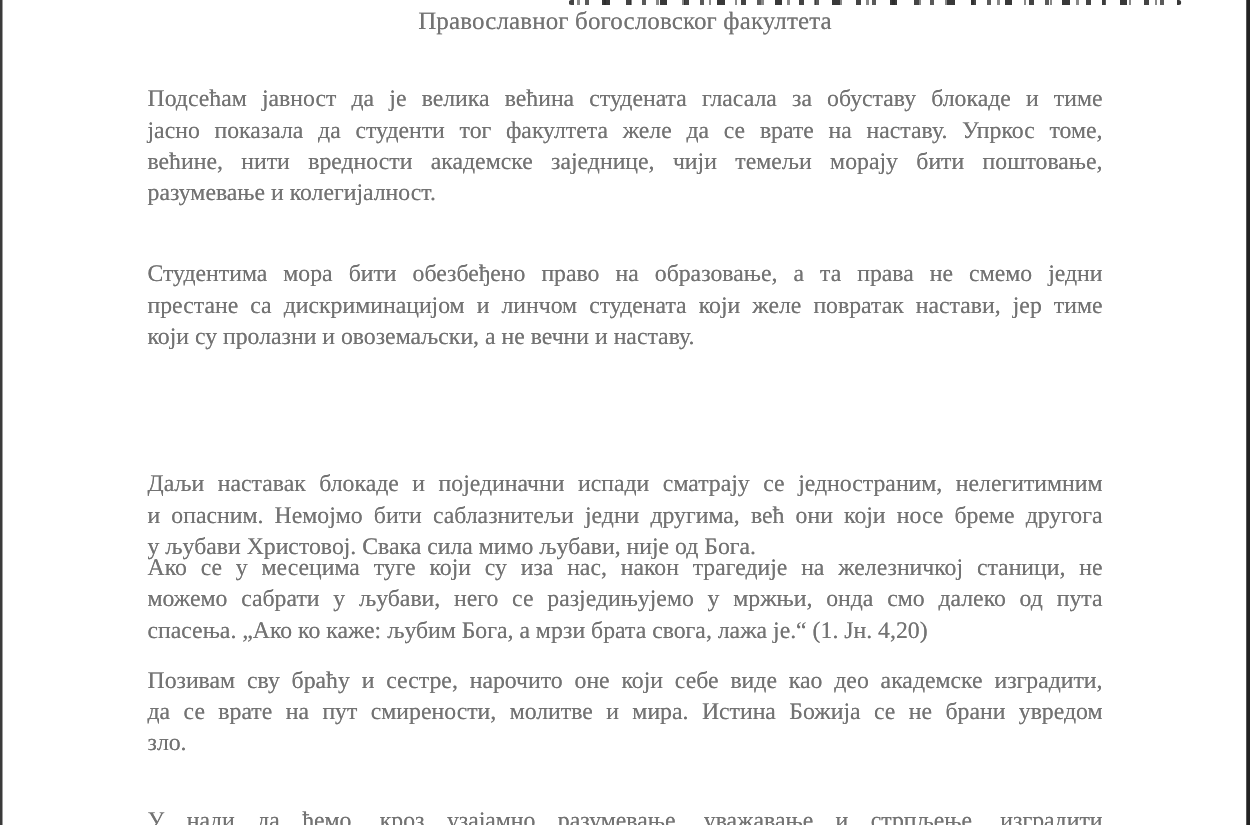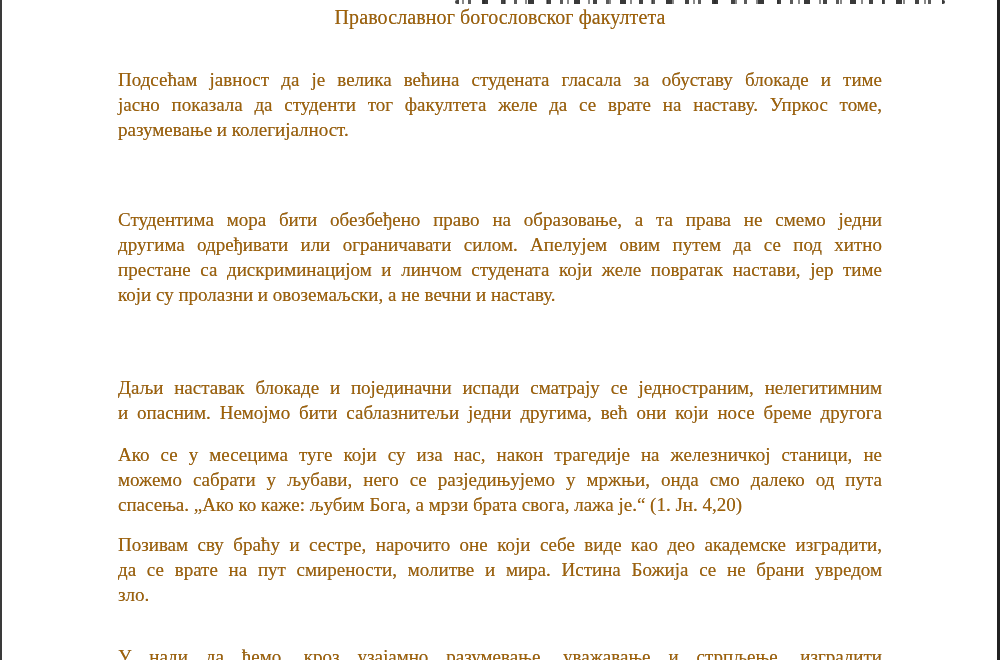--- a/index.html
+++ b/index.html
@@ -1,20 +1,20 @@
 <!DOCTYPE html>
 <html><head>
 <meta charset="utf-8">
 <style>
   html,body { margin:0; padding:0; background:#ffffff; }
   .page {
     position:relative; width:1000px; height:660px;
     background:#ffffff; overflow:hidden;
     font-family:"Liberation Serif", serif;
-    color:#a16207;
+    color:#737373;
   }
   
   .edge { position:absolute; top:0; height:660px; }
   .edge.left  { left:0;  width:2px; background:#3a3a3a; }
   .edge.right { right:0; width:3px; background:#222222; }
 
   
   .top-fragments {
     position:absolute; left:455px; top:0; width:490px; height:4px;
     background:
@@ -56,31 +56,32 @@
   <div class="edge left"></div>
   <div class="edge right"></div>
 
   <div class="top-fragments"></div>
 
   <div class="title-line">Православног богословског факултета</div>
 
   <div class="para p1">
       <div class="line">Подсећам јавност да је велика већина студената гласала за обуставу блокаде и тиме</div>
       <div class="line">јасно показала да студенти тог факултета желе да се врате на наставу. Упркос томе,</div>
+      <div class="line">већине, нити вредности академске заједнице, чији темељи морају бити поштовање,</div>
       <div class="line last">разумевање и колегијалност.</div>
     </div>
   <div class="para p2">
       <div class="line">Студентима мора бити обезбеђено право на образовање, а та права не смемо једни</div>
-      <div class="line">другима одређивати или ограничавати силом. Апелујем овим путем да се под хитно</div>
       <div class="line">престане са дискриминацијом и линчом студената који желе повратак настави, јер тиме</div>
       <div class="line last">који су пролазни и овоземаљски, а не вечни и наставу.</div>
     </div>
   <div class="para p3">
       <div class="line">Даљи наставак блокаде и појединачни испади сматрају се једностраним, нелегитимним</div>
       <div class="line">и опасним. Немојмо бити саблазнитељи једни другима, већ они који носе бреме другога</div>
+      <div class="line last">у љубави Христовој. Свака сила мимо љубави, није од Бога.</div>
     </div>
   <div class="para p4">
       <div class="line">Ако се у месецима туге који су иза нас, након трагедије на железничкој станици, не</div>
       <div class="line">можемо сабрати у љубави, него се разједињујемо у мржњи, онда смо далеко од пута</div>
       <div class="line last">спасења. „Ако ко каже: љубим Бога, а мрзи брата свога, лажа је.“ (1. Јн. 4,20)</div>
     </div>
   <div class="para p5">
       <div class="line">Позивам сву браћу и сестре, нарочито оне који себе виде као део академске изградити,</div>
       <div class="line">да се врате на пут смирености, молитве и мира. Истина Божија се не брани увредом</div>
       <div class="line last">зло.</div>

